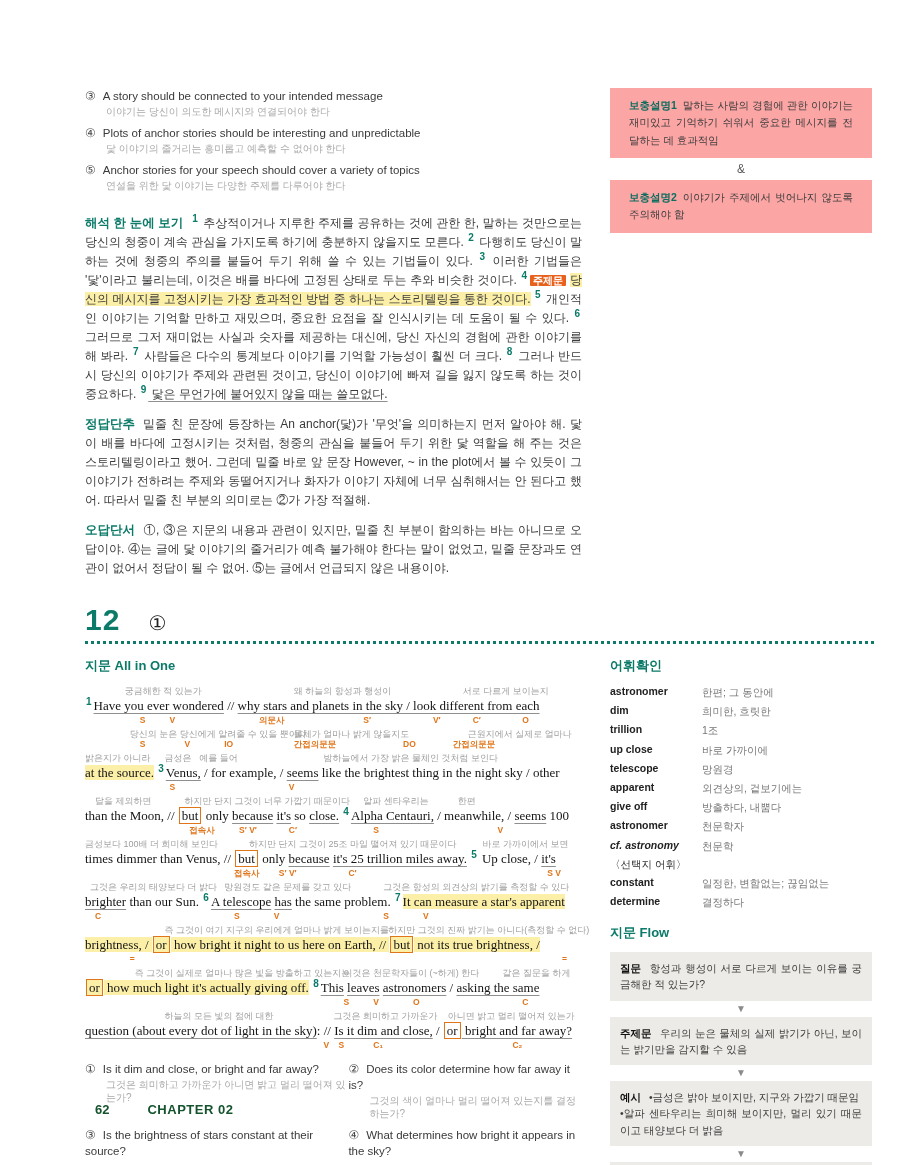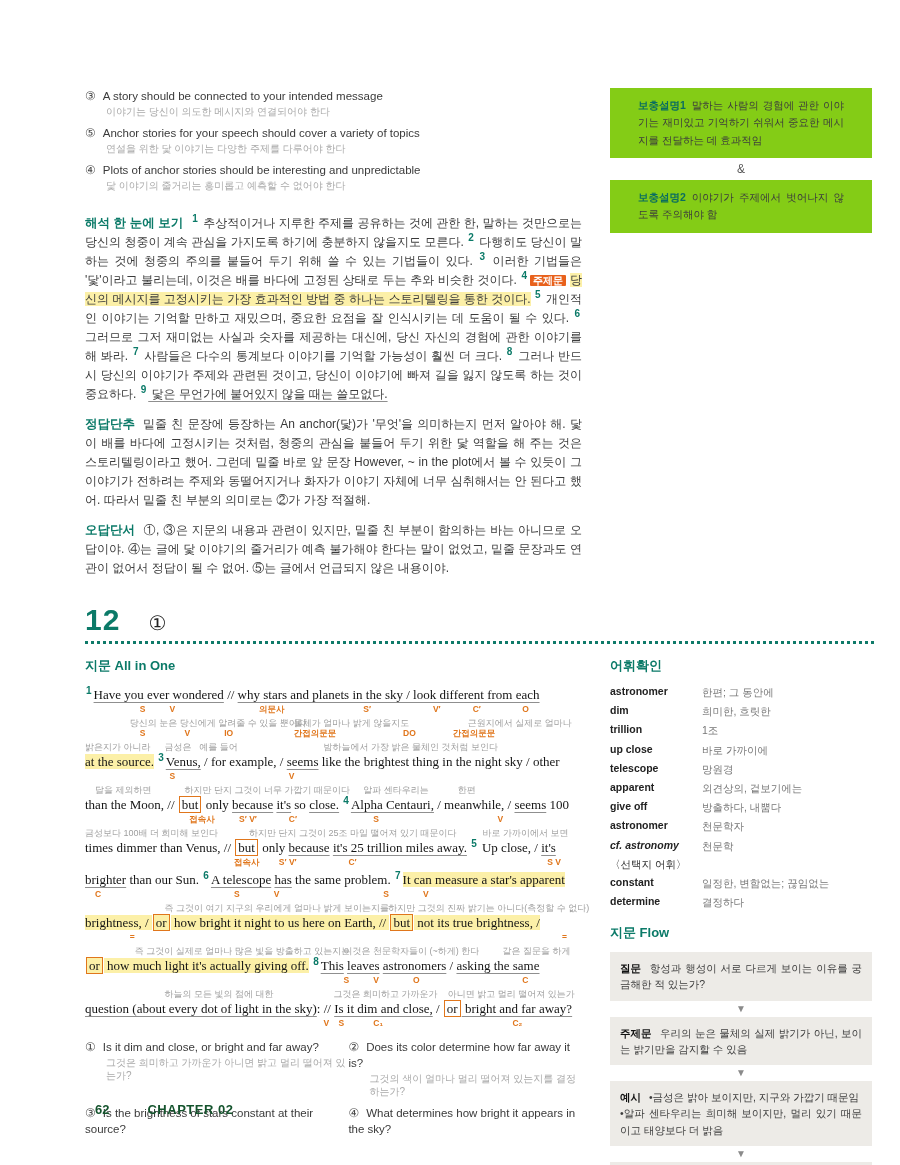--- a/index.html
+++ b/index.html
@@ -42,21 +42,21 @@
   .pline{position:relative;margin-bottom:2px;}
   .gloss{position:relative;height:11px;}
   .gseg{position:absolute;top:0;font-size:9px;color:#9e9e9e;white-space:nowrap;}
   .pmain{font-family:"Liberation Serif",serif;font-size:13px;color:#141414;white-space:nowrap;height:19px;line-height:19px;}
   .plabels{position:relative;height:11px;}
   .lseg{position:absolute;top:0;font-size:8.5px;color:#e0761c;font-weight:bold;white-space:nowrap;font-family:"Liberation Sans",sans-serif;}
 
   #questions{display:grid;grid-template-columns:53% 47%;margin-top:10px;}
 
   
-  .note-box{background:#84cc16;padding:9px 28px;font-size:10.5px;line-height:1.65;color:#3c3c3c;text-align:justify;}
+  .note-box{background:#fca5a5;padding:9px 19px;font-size:10.5px;line-height:1.65;color:#3c3c3c;text-align:justify;}
   .note-label{color:#0b6e5f;font-weight:bold;margin-right:6px;white-space:nowrap;}
   .amp{text-align:center;color:#555;font-size:12px;margin:4px 0;}
   .vrow{display:flex;font-size:10.5px;margin-bottom:4.5px;align-items:flex-start;}
   .vword{flex:0 0 92px;width:92px;font-weight:bold;color:#222;}
   .vword.cf{font-style:italic;}
   .vword.vsec{font-weight:normal;color:#333;flex:1 1 auto;}
   .vmean{color:#777;flex:1;line-height:1.4;}
   .flow-hdr{margin-top:14px;}
   .fbox{background:#edebe7;padding:8px 10px;font-size:10.5px;line-height:1.55;color:#3c3c3c;white-space:pre-line;text-align:justify;}
   .flabel{color:#111;margin-right:5px;}
@@ -71,26 +71,26 @@
 <div class="page">
 
   <div class="cols top-cols">
     <div class="main-col">
       <div id="options">
           <div class="qitem">
             <div class="q-en"><span class="q-num">③</span><span>A story should be connected to your intended message</span></div>
             <div class="q-ko">이야기는 당신이 의도한 메시지와 연결되어야 한다</div>
           </div>
           <div class="qitem">
+            <div class="q-en"><span class="q-num">④</span><span>Plots of anchor stories should be interesting and unpredictable</span></div>
+            <div class="q-ko">닻 이야기의 줄거리는 흥미롭고 예측할 수 없어야 한다</div>
+          </div>
+          <div class="qitem">
             <div class="q-en"><span class="q-num">⑤</span><span>Anchor stories for your speech should cover a variety of topics</span></div>
             <div class="q-ko">연설을 위한 닻 이야기는 다양한 주제를 다루어야 한다</div>
-          </div>
-          <div class="qitem">
-            <div class="q-en"><span class="q-num">④</span><span>Plots of anchor stories should be interesting and unpredictable</span></div>
-            <div class="q-ko">닻 이야기의 줄거리는 흥미롭고 예측할 수 없어야 한다</div>
           </div>
         </div>
 
       <p class="para gap-top">
         <span class="hdr">해석 한 눈에 보기</span><span><span class="r-num">1</span><span class="r-plain"> 추상적이거나 지루한 주제를 공유하는 것에 관한 한, 말하는 것만으로는 당신의 청중이 계속 관심을 가지도록 하기에 충분하지 않을지도 모른다. </span><span class="r-num">2</span><span class="r-plain"> 다행히도 당신이 말하는 것에 청중의 주의를 붙들어 두기 위해 쓸 수 있는 기법들이 있다. </span><span class="r-num">3</span><span class="r-plain"> 이러한 기법들은 '닻'이라고 불리는데, 이것은 배를 바다에 고정된 상태로 두는 추와 비슷한 것이다. </span><span class="r-num">4</span><span class="r-badge">주제문</span><span class="r-hl">당신의 메시지를 고정시키는 가장 효과적인 방법 중 하나는 스토리텔링을 통한 것이다.</span><span class="r-plain"> </span><span class="r-num">5</span><span class="r-plain"> 개인적인 이야기는 기억할 만하고 재밌으며, 중요한 요점을 잘 인식시키는 데 도움이 될 수 있다. </span><span class="r-num">6</span><span class="r-plain"> 그러므로 그저 재미없는 사실과 숫자를 제공하는 대신에, 당신 자신의 경험에 관한 이야기를 해 봐라. </span><span class="r-num">7</span><span class="r-plain"> 사람들은 다수의 통계보다 이야기를 기억할 가능성이 훨씬 더 크다. </span><span class="r-num">8</span><span class="r-plain"> 그러나 반드시 당신의 이야기가 주제와 관련된 것이고, 당신이 이야기에 빠져 길을 잃지 않도록 하는 것이 중요하다. </span><span class="r-num">9</span><span class="r-ul"> 닻은 무언가에 붙어있지 않을 때는 쓸모없다.</span></span>
       </p>
 
       <p class="para">
         <span class="hdr">정답단추</span><span>밑줄 친 문장에 등장하는 An anchor(닻)가 '무엇'을 의미하는지 먼저 알아야 해. 닻이 배를 바다에 고정시키는 것처럼, 청중의 관심을 붙들어 두기 위한 닻 역할을 해 주는 것은 스토리텔링이라고 했어. 그런데 밑줄 바로 앞 문장 However, ~ in the plot에서 볼 수 있듯이 그 이야기가 전하려는 주제와 동떨어지거나 화자가 이야기 자체에 너무 심취해서는 안 된다고 했어. 따라서 밑줄 친 부분의 의미로는 ②가 가장 적절해.</span>
       </p>
@@ -116,20 +116,25 @@
     <span class="qans">①</span>
   </div>
   <div class="dotted"></div>
 
   <div class="cols body-cols">
     <div class="main-col">
       <div class="sec-hdr">지문 All in One</div>
 
       <div id="passage">
           <div class="pline">
+            <div class="gloss">
+              <span class="gseg" style="left: 8%;">궁금해한 적 있는가</span>
+              <span class="gseg" style="left: 42%;">왜 하늘의 항성과 행성이</span>
+              <span class="gseg" style="left: 76%;">서로 다르게 보이는지</span>
+            </div>
             <div class="pmain"><span class="r-num">1</span><span class="r-ul">Have you ever wondered</span><span class="r-plain"> // </span><span class="r-ul">why stars and planets in the sky / look different from each</span></div>
             <div class="plabels">
               <span class="lseg" style="left: 11%;">S</span>
               <span class="lseg" style="left: 17%;">V</span>
               <span class="lseg" style="left: 35%;">의문사</span>
               <span class="lseg" style="left: 56%;">S′</span>
               <span class="lseg" style="left: 70%;">V′</span>
               <span class="lseg" style="left: 78%;">C′</span>
               <span class="lseg" style="left: 88%;">O</span>
             </div>
@@ -186,20 +191,25 @@
             </div>
             <div class="pmain"><span class="r-plain">times dimmer than Venus, // </span><span class="r-box">but</span><span class="r-plain"> only </span><span class="r-ul">because</span><span class="r-plain"> </span><span class="r-ul">it's 25 trillion miles away.</span><span class="r-plain"> </span><span class="r-num">5</span><span class="r-plain"> Up close, / </span><span class="r-ul">it's</span></div>
             <div class="plabels">
               <span class="lseg" style="left: 30%;">접속사</span>
               <span class="lseg" style="left: 39%;">S′ V′</span>
               <span class="lseg" style="left: 53%;">C′</span>
               <span class="lseg" style="left: 93%;">S V</span>
             </div>
           </div>
           <div class="pline">
+            <div class="gloss">
+              <span class="gseg" style="left: 1%;">그것은 우리의 태양보다 더 밝다</span>
+              <span class="gseg" style="left: 28%;">망원경도 같은 문제를 갖고 있다</span>
+              <span class="gseg" style="left: 60%;">그것은 항성의 외견상의 밝기를 측정할 수 있다</span>
+            </div>
             <div class="pmain"><span class="r-ul">brighter</span><span class="r-plain"> than our Sun. </span><span class="r-num">6</span><span class="r-ul">A telescope</span><span class="r-plain"> </span><span class="r-ul">has</span><span class="r-plain"> the same problem. </span><span class="r-num">7</span><span class="r-hl">It can measure a star's apparent</span></div>
             <div class="plabels">
               <span class="lseg" style="left: 2%;">C</span>
               <span class="lseg" style="left: 30%;">S</span>
               <span class="lseg" style="left: 38%;">V</span>
               <span class="lseg" style="left: 60%;">S</span>
               <span class="lseg" style="left: 68%;">V</span>
             </div>
           </div>
           <div class="pline">

